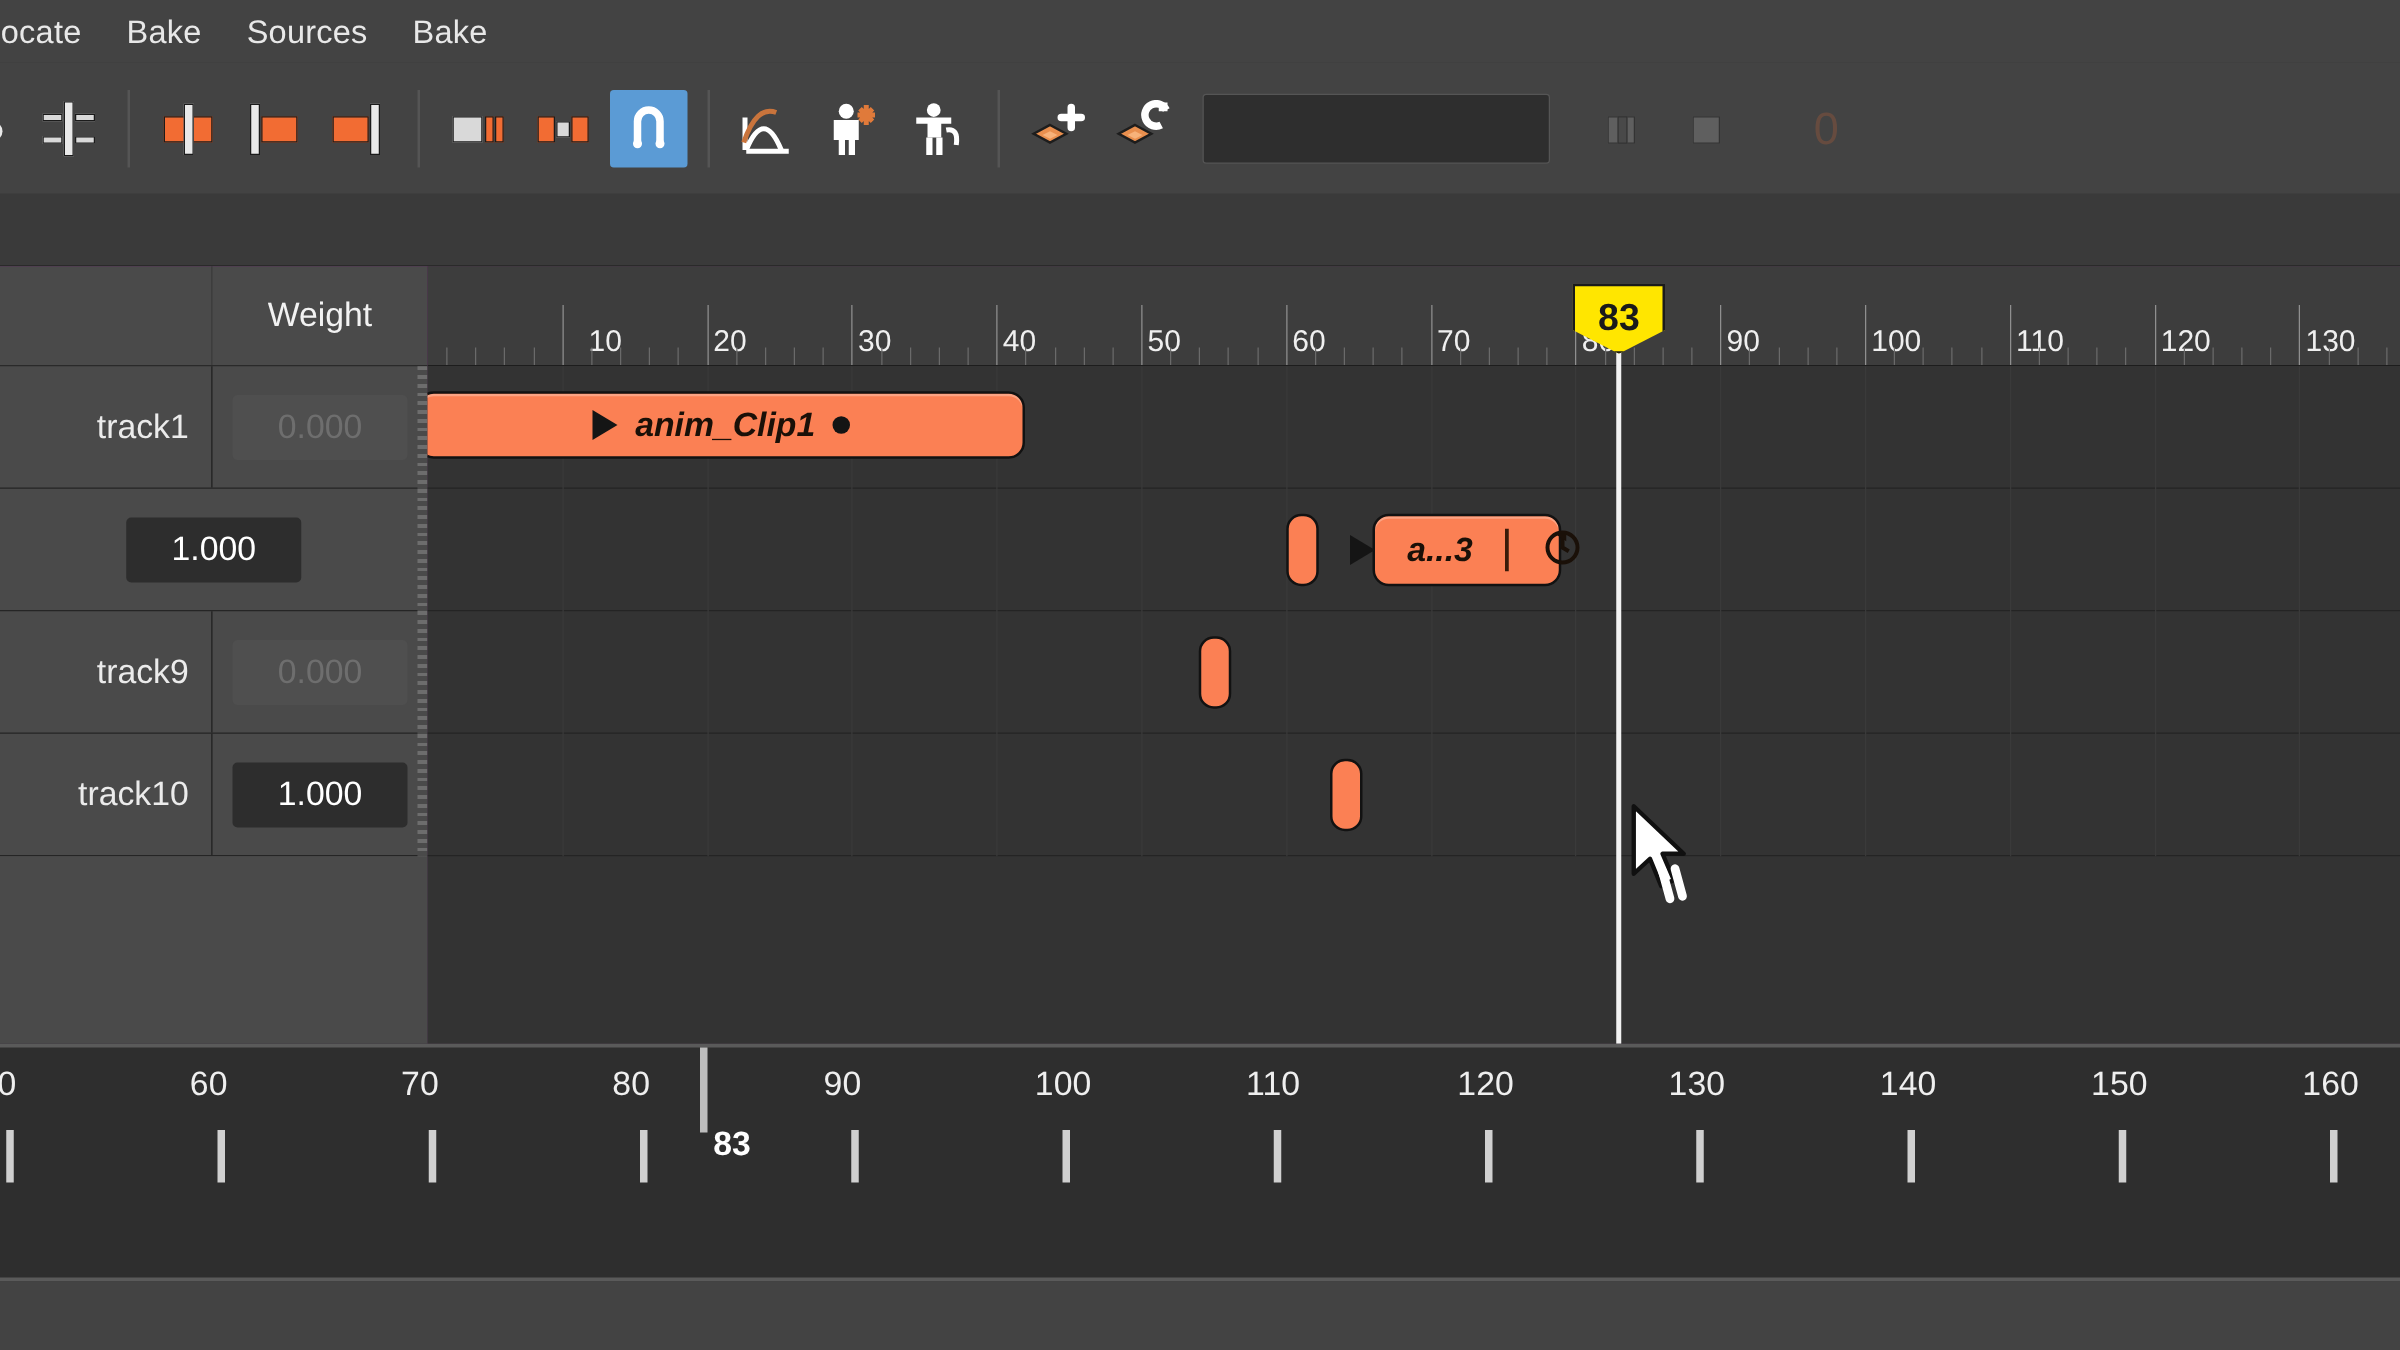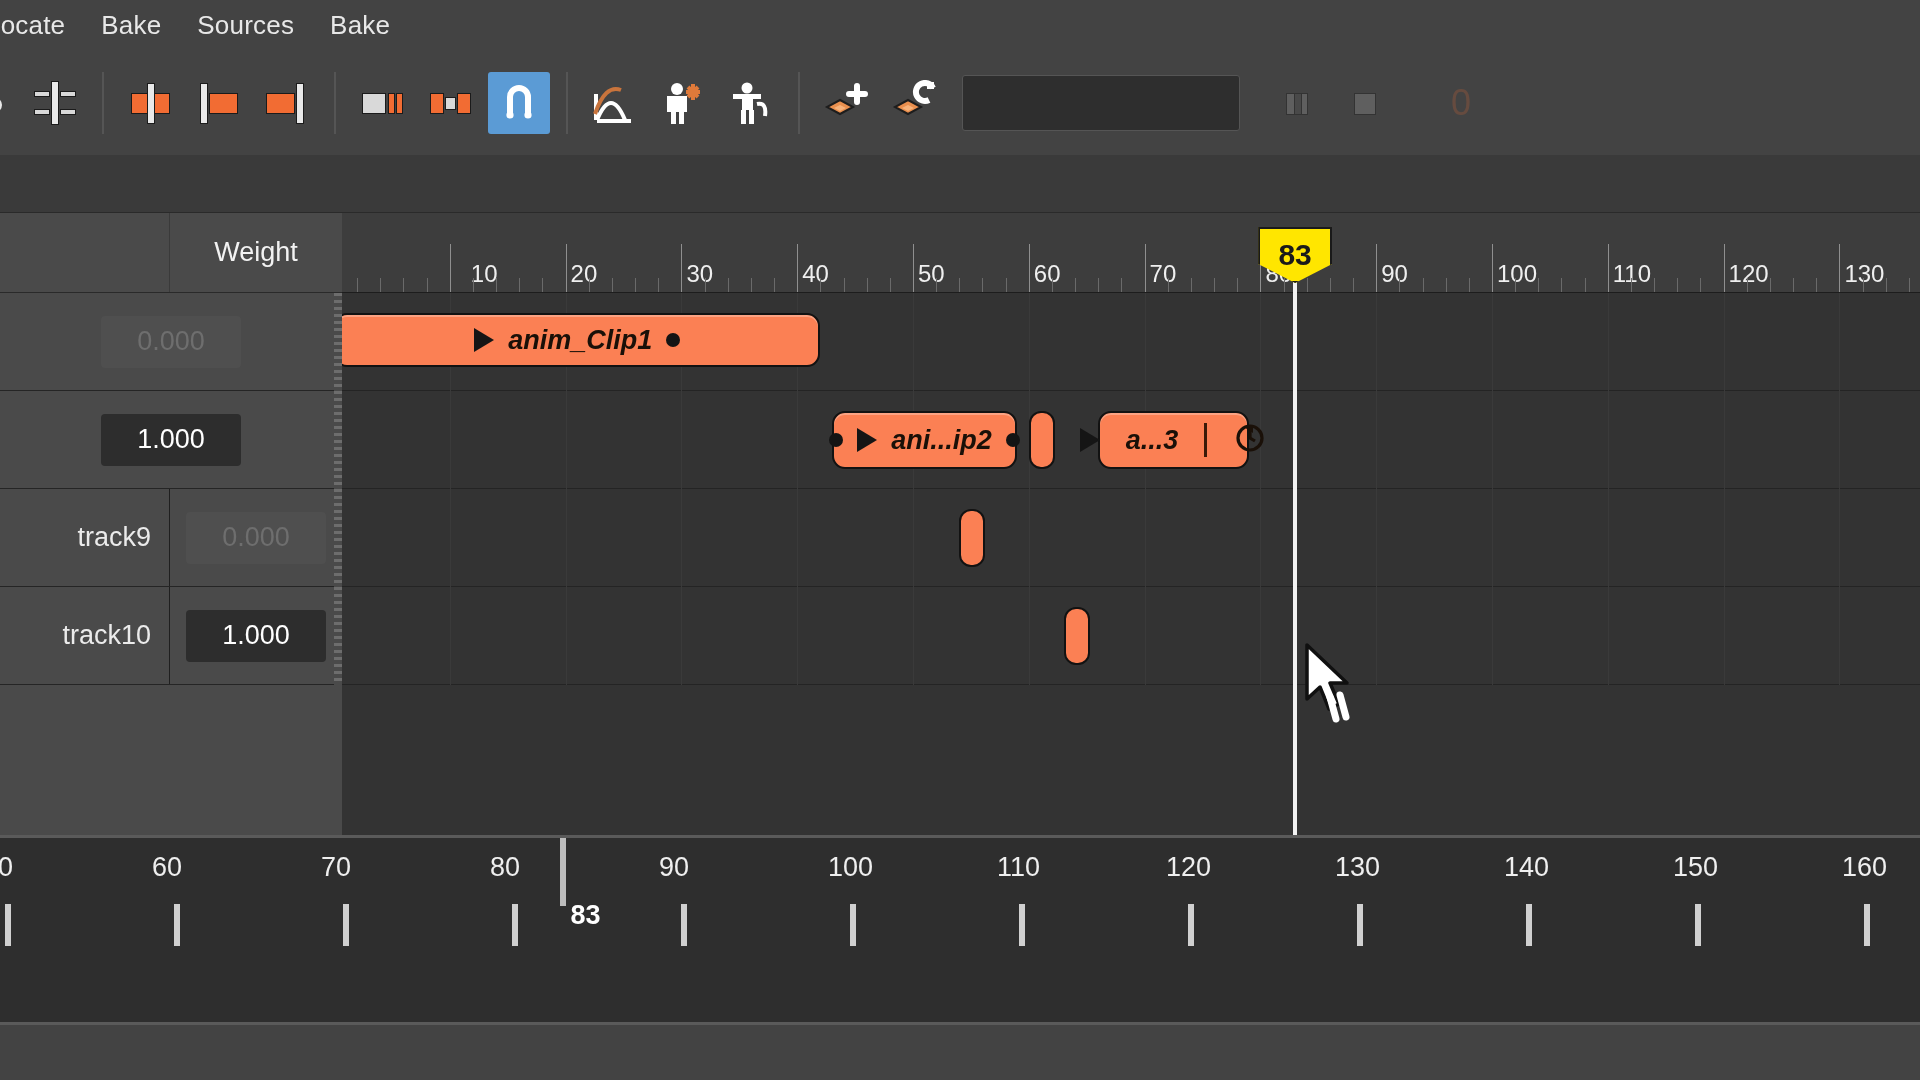--- a/index.html
+++ b/index.html
@@ -343,20 +343,21 @@
 
   <div class="editor">
 
     <div class="track-panel">
       <div class="hdr-row">
         <div class="hdr-name"></div>
         <div class="hdr-weight">Weight</div>
       </div>
 
       <div class="track-row" style="top:80px;">
+        <div class="trk-name">track1</div>
         <div class="trk-weight-cell">
           <div class="weight-box off">0.000</div>
         </div>
       </div>
 
       <div class="track-row" style="top:178px;">
         <div class="trk-weight-cell">
           <div class="weight-box on">1.000</div>
         </div>
       </div>
@@ -480,26 +481,20 @@
           <div class="vgrid" style="left: 1034.2px;"></div>
           <div class="vgrid" style="left: 1150px;"></div>
           <div class="vgrid" style="left: 1265.8px;"></div>
           <div class="vgrid" style="left: 1381.6px;"></div>
           <div class="vgrid" style="left: 1497.4px;"></div>
           <div class="clip" style="left: -8px; top: 20px; width: 486.36px; height: 54px; justify-content: center; gap: 14px; padding: 0px 14px;">
             <div class="play-tri"></div>
             <div class="clip-label">anim_Clip1</div>
             <div class="clip-dot"></div>
           </div>
-          <div class="clip" style="left: 489.94px; top: 118px; width: 185.28px; height: 58px; justify-content: center; gap: 14px; padding: 0px 14px;">
-            <div class="clip-dot"></div>
-            <div class="play-tri"></div>
-            <div class="clip-label">ani...ip2</div>
-            <div class="clip-dot"></div>
-          </div>
           <div class="clip-mini" style="left: 686.8px; top: 118px; width: 26px; height: 58px;"></div>
           <div class="clip" style="left: 756.28px; top: 118px; width: 150.54px; height: 58px; justify-content: center; gap: 26px; padding: 0px 14px;">
             <div class="play-tri"></div>
             <div class="clip-label">a...3</div>
             <div class="clip-pipe"></div>
             <div><svg width="34" height="34" viewBox="0 0 34 34">
                 <circle cx="17" cy="17" r="12" fill="none" stroke="#1a1008" stroke-width="3.2"></circle>
                 <path d="M17 9 L17 17 L22 20" stroke="#1a1008" stroke-width="3.2" fill="none"></path>
                 <path d="M11 6 L20 6 L20 12 Z" fill="#1a1008"></path>
               </svg></div>

